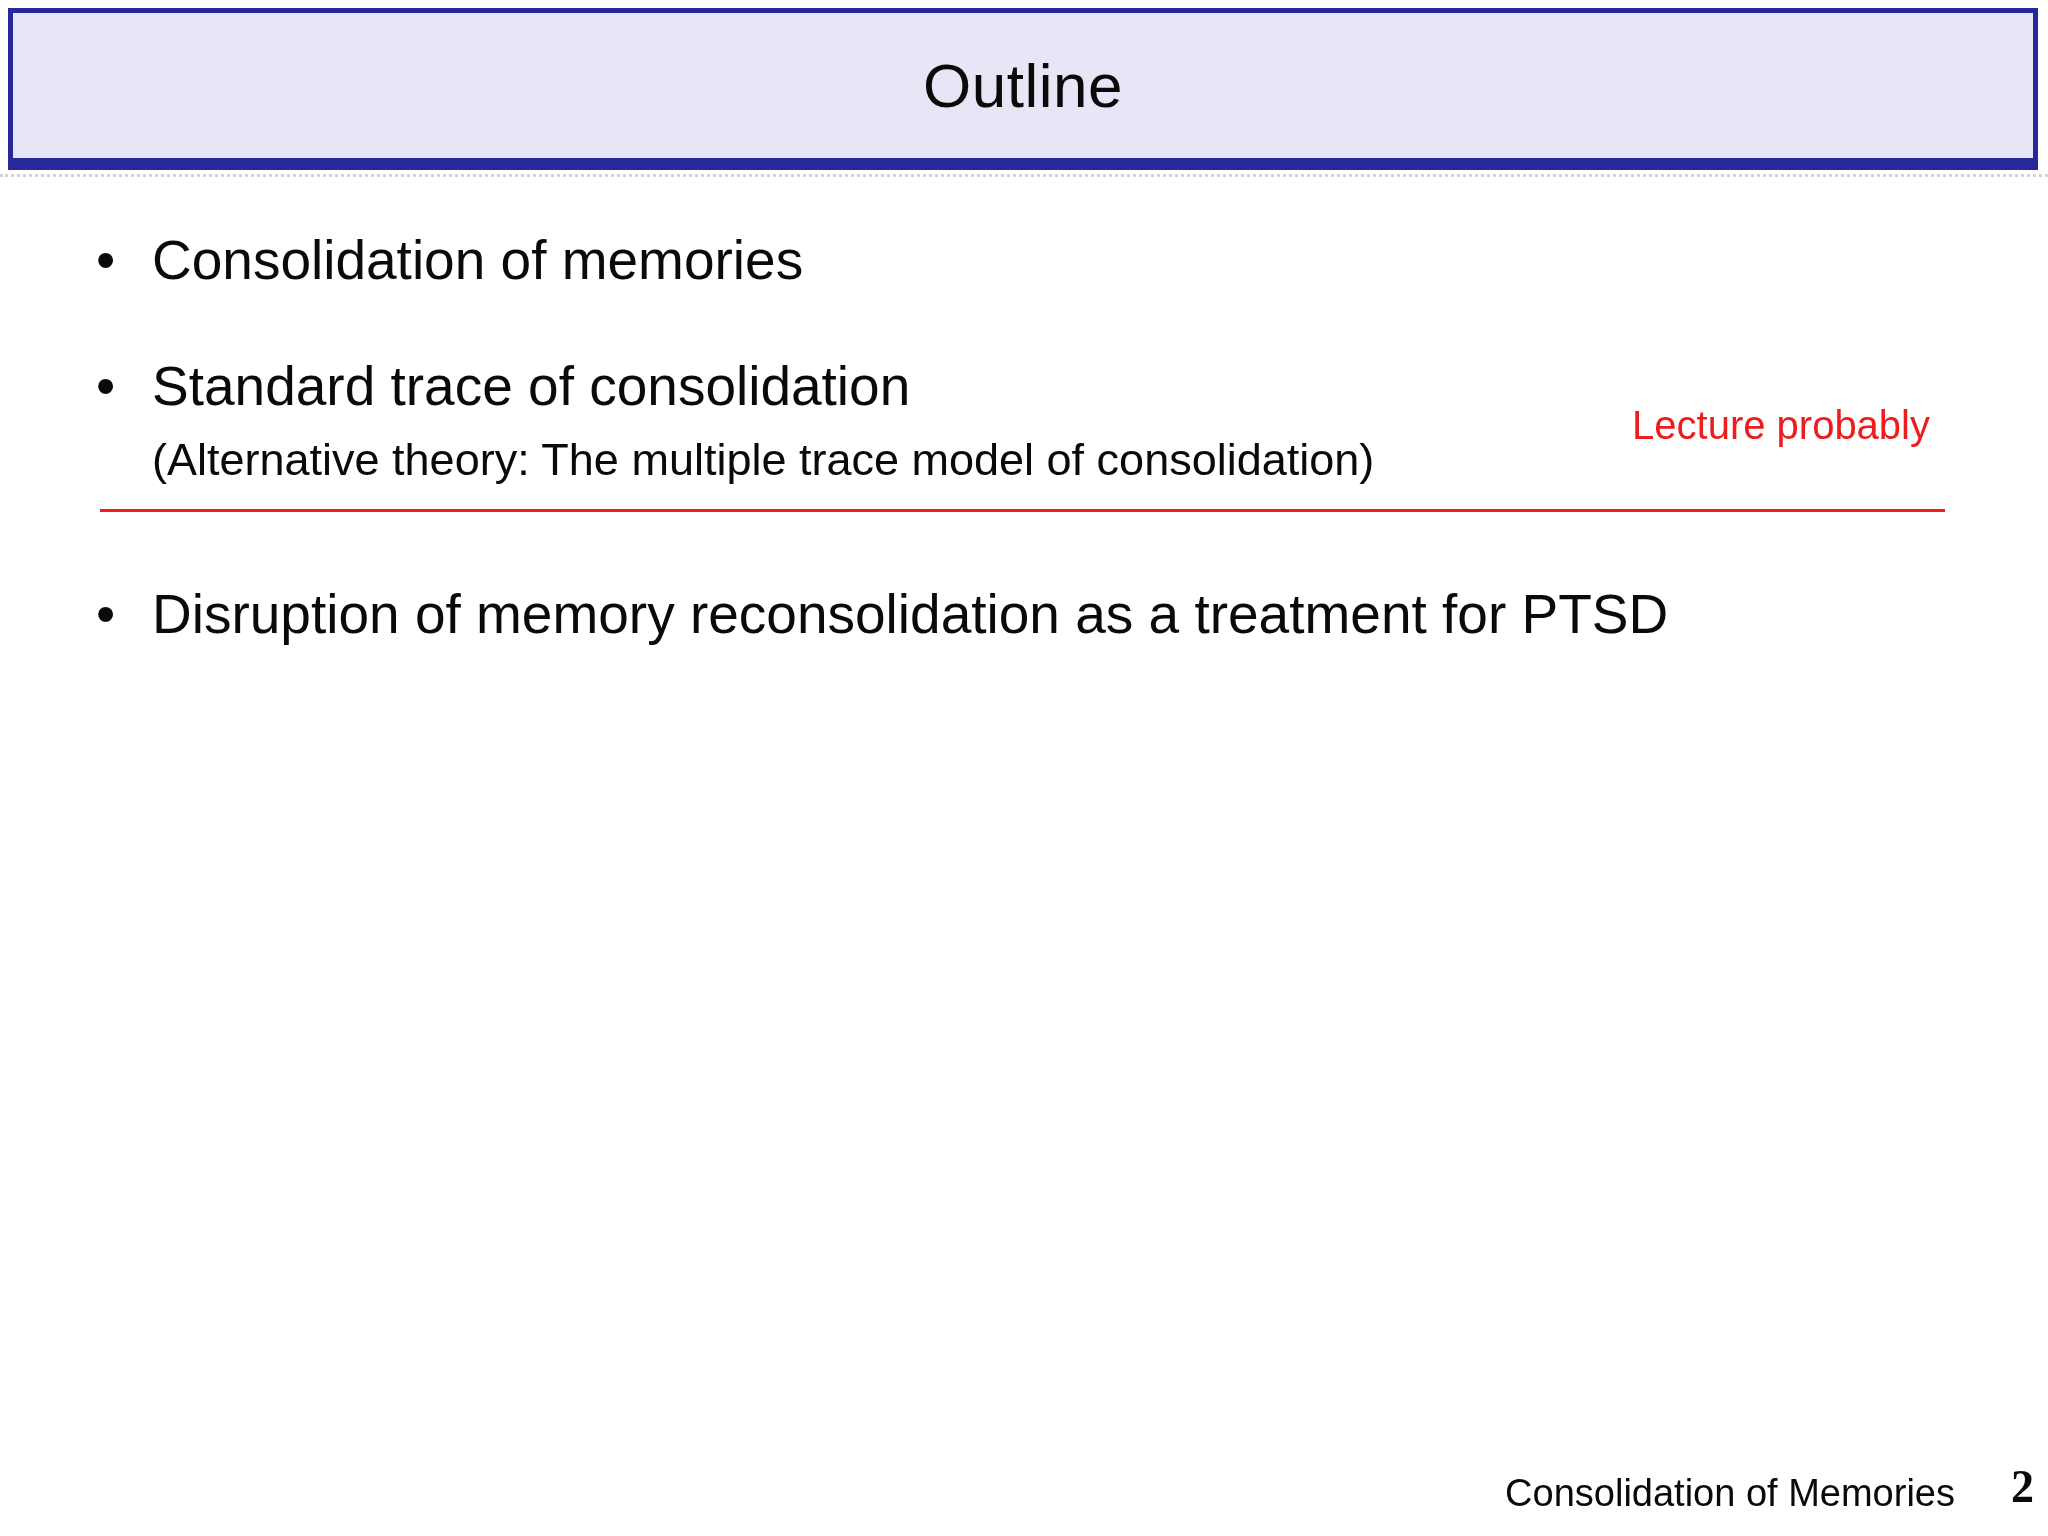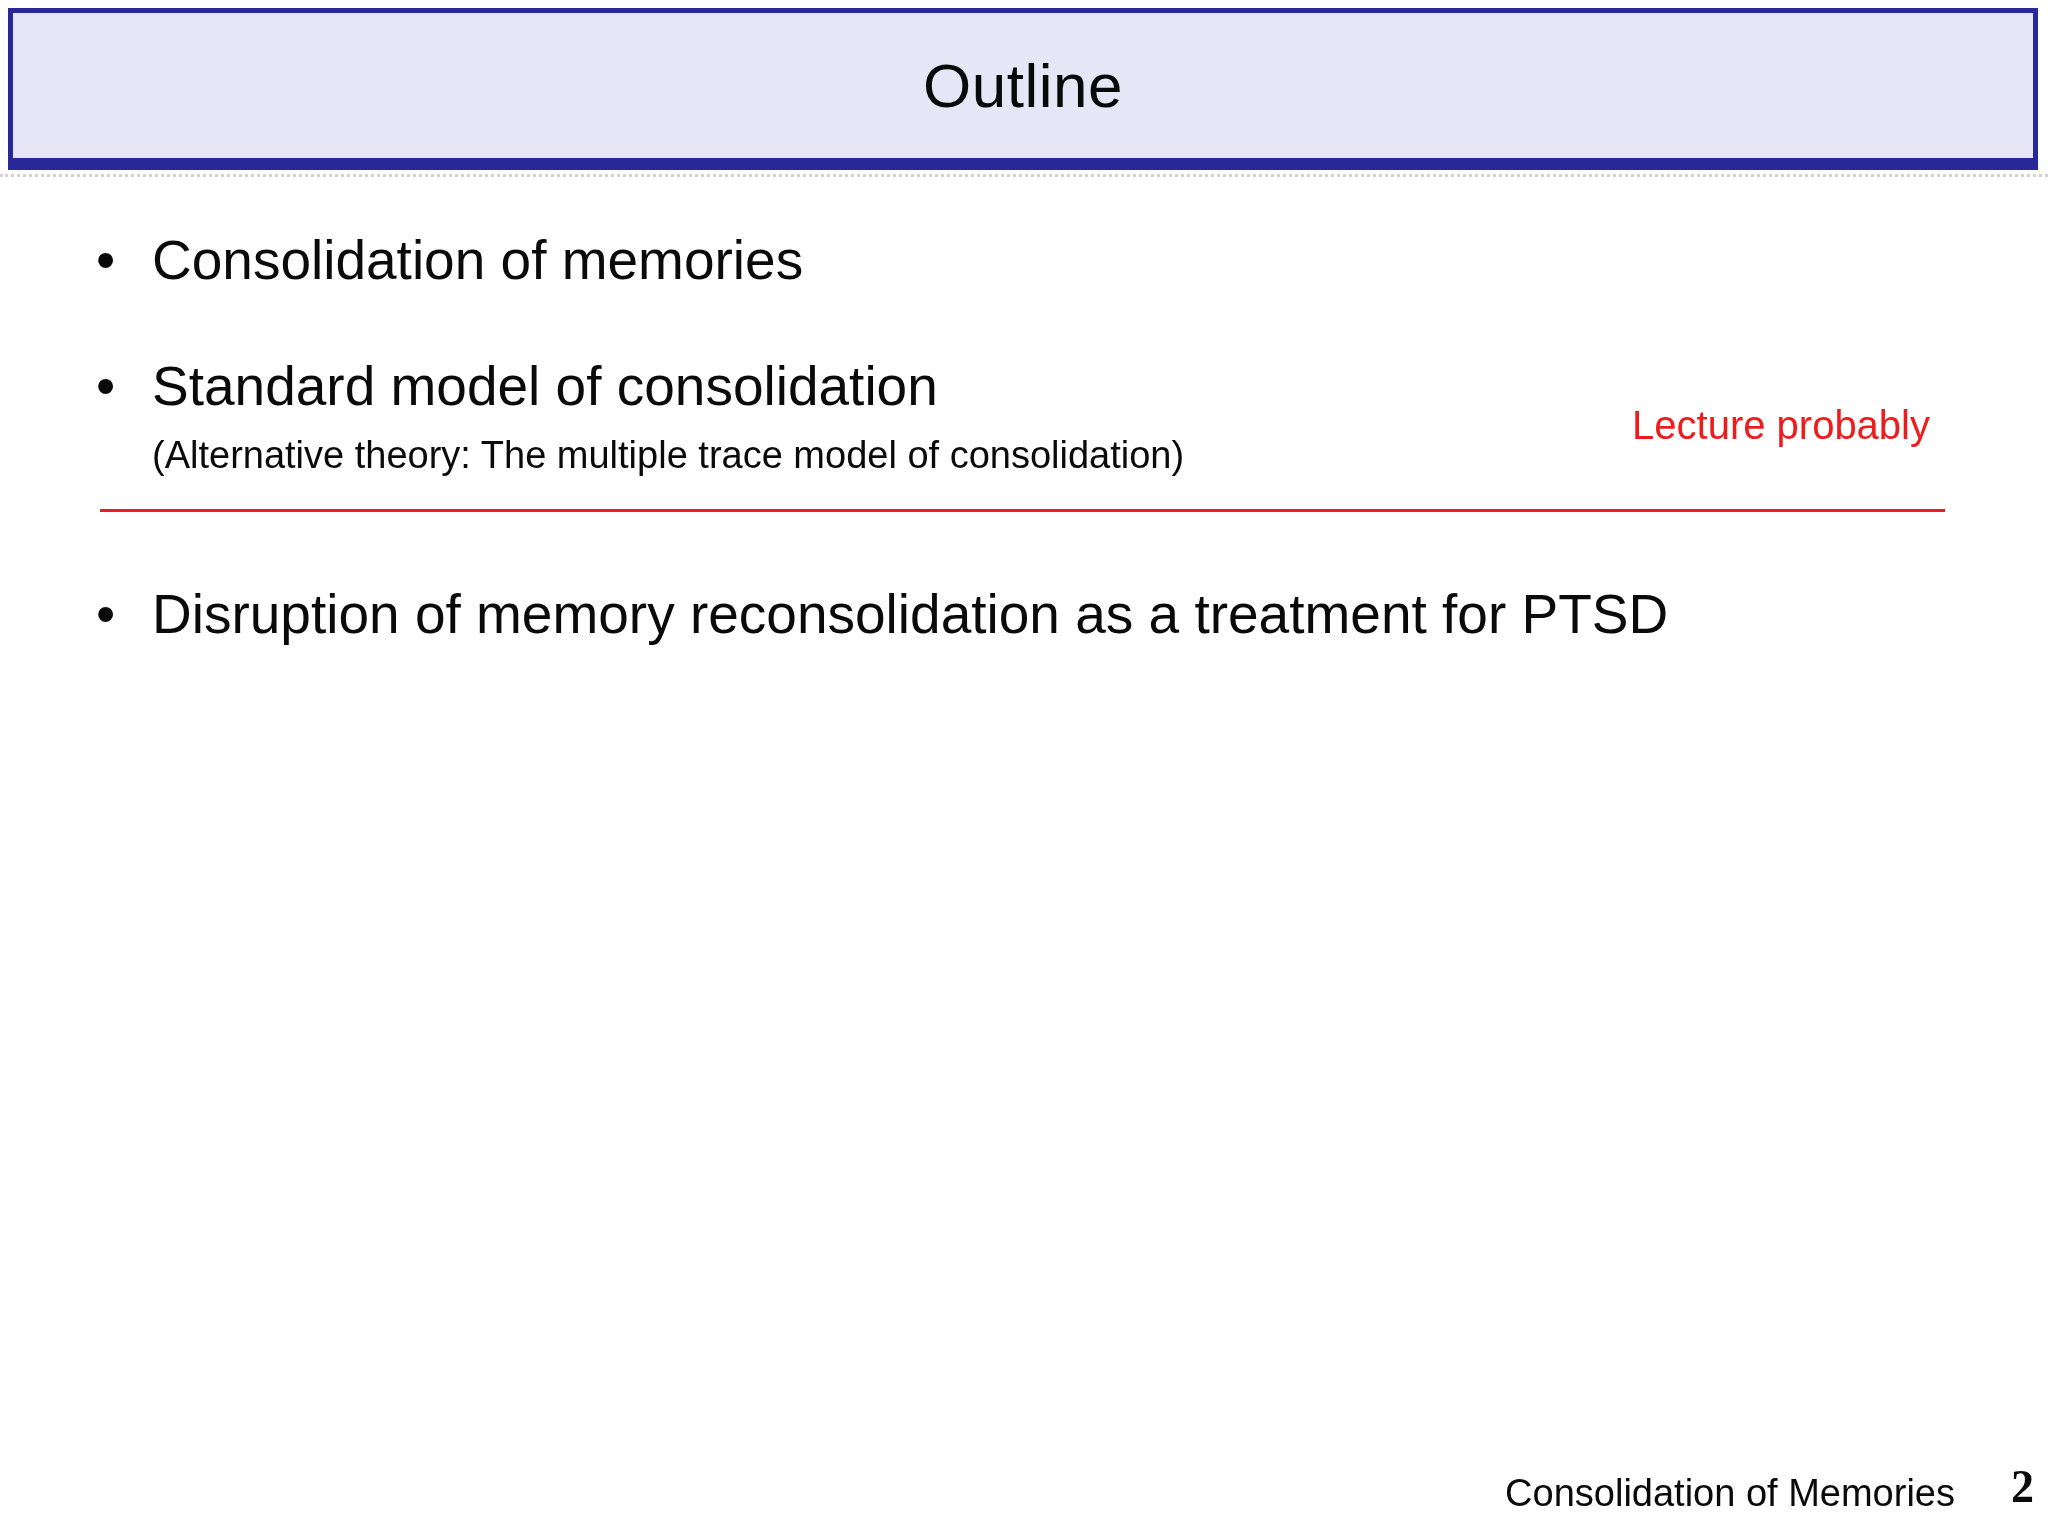--- a/index.html
+++ b/index.html
@@ -61,21 +61,21 @@
     flex: 0 0 56px;
     font-size: 55px;
   }
   .bullet-1 { top: 230px; }
   .bullet-2 { top: 356px; }
   .bullet-3 { top: 584px; }
   .subline {
     position: absolute;
     left: 152px;
     top: 434px;
-    font-size: 38px;
+    font-size: 45px;
     color: #0a0a0a;
   }
   
   .lecture-note {
     position: absolute;
     left: 1530px;
     top: 402px;
     width: 400px;
     text-align: right;
     font-size: 40px;
@@ -125,21 +125,21 @@
   </div>
   <div class="title-underline-dotted"></div>
 
   <div class="bullet bullet-1">
     <span class="dot">•</span>
     <span>Consolidation of memories</span>
   </div>
 
   <div class="bullet bullet-2">
     <span class="dot">•</span>
-    <span>Standard model of consolidation</span>
+    <span>Standard trace of consolidation</span>
   </div>
 
   <div class="subline">(Alternative theory: The multiple trace model of consolidation)</div>
 
   <div class="lecture-note">
     <div>Lecture probably</div>
   </div>
   <div class="red-rule"></div>
 
   <div class="bullet bullet-3">

